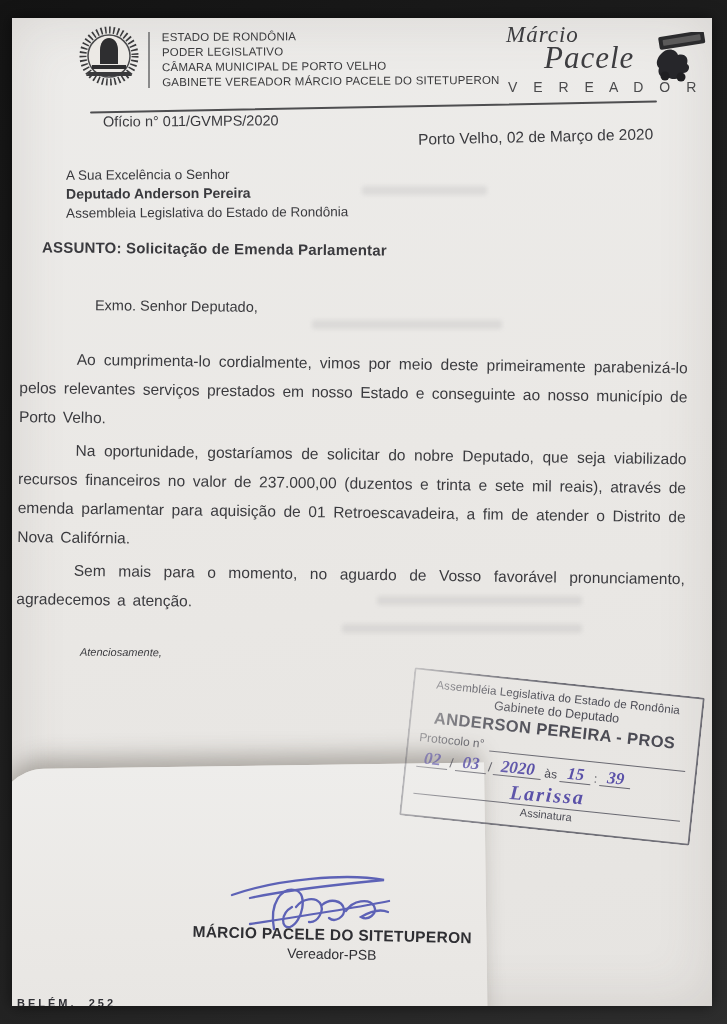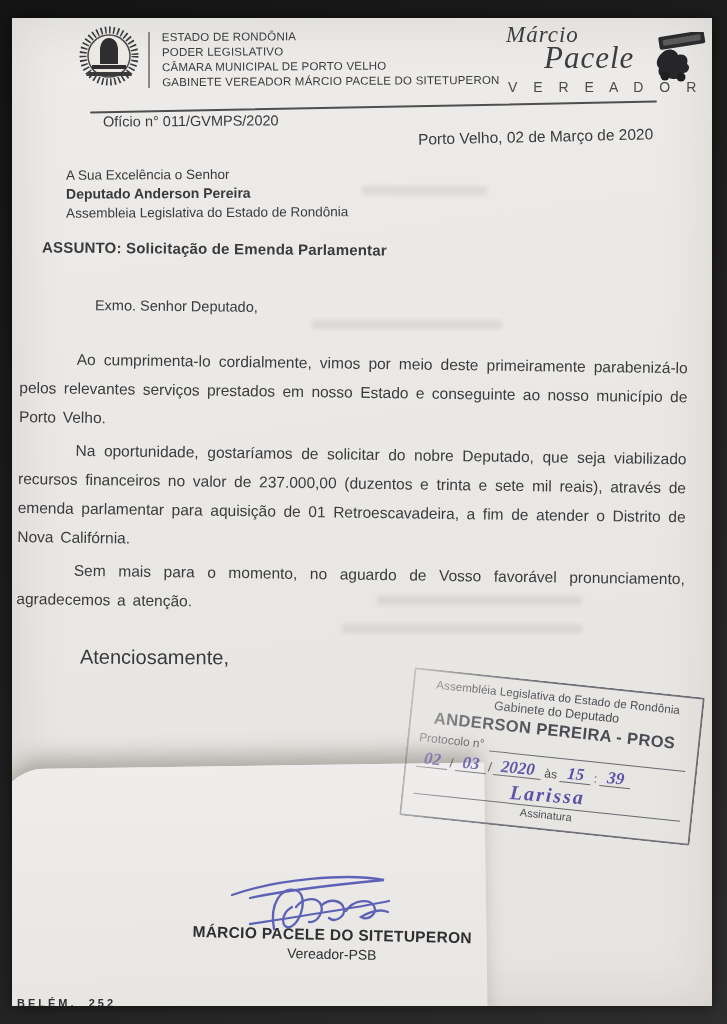--- a/index.html
+++ b/index.html
@@ -29,21 +29,21 @@
   .doc-text{color:#3a3a3e;}
   .oficio{position:absolute;left:91px;top:95px;font-size:14.5px;transform:rotate(-.4deg);}
   .dateline{position:absolute;left:406px;top:110px;font-size:15.5px;transform:rotate(-1.3deg);white-space:nowrap;}
   .recipient{position:absolute;left:54px;top:147px;font-size:13.5px;line-height:19px;transform:rotate(-.3deg);}
   .recipient .bold{font-weight:bold;font-size:14px;}
   .subject{position:absolute;left:30px;top:222px;font-size:15px;font-weight:bold;transform:rotate(.5deg);letter-spacing:.2px;}
   .salutation{position:absolute;left:83px;top:280px;font-size:14.5px;transform:rotate(.6deg);}
   .bodytext{position:absolute;left:8px;top:326px;width:668px;transform:rotate(.8deg);transform-origin:0 0;z-index:2;}
   .bodytext p{margin:0 0 4px 0;font-size:15.5px;line-height:29px;text-align:justify;
               text-indent:57px;word-spacing:2.5px;color:#3a3a3e;}
-  .closing{position:absolute;left:68px;top:628px;font-size:20px;transform:rotate(.3deg);}
+  .closing{position:absolute;left:68px;top:628px;font-size:11px;transform:rotate(.3deg);font-style:italic;}
   
   .smudge{position:absolute;background:rgba(110,110,115,.12);filter:blur(2px);border-radius:3px;z-index:1;}
   .sm1{left:350px;top:168px;width:125px;height:9px;}
   .sm2{left:300px;top:302px;width:190px;height:9px;}
   .sm3{left:365px;top:578px;width:205px;height:9px;}
   .sm4{left:330px;top:606px;width:240px;height:9px;}
   
   .overlay-sheet{position:absolute;left:-14px;top:748px;width:488px;height:280px;z-index:1;
     background:linear-gradient(180deg,#eeedeb 0%,#eae8e5 60%,#e7e5e2 100%);
     border-top-left-radius:48px;transform:rotate(-.8deg);

